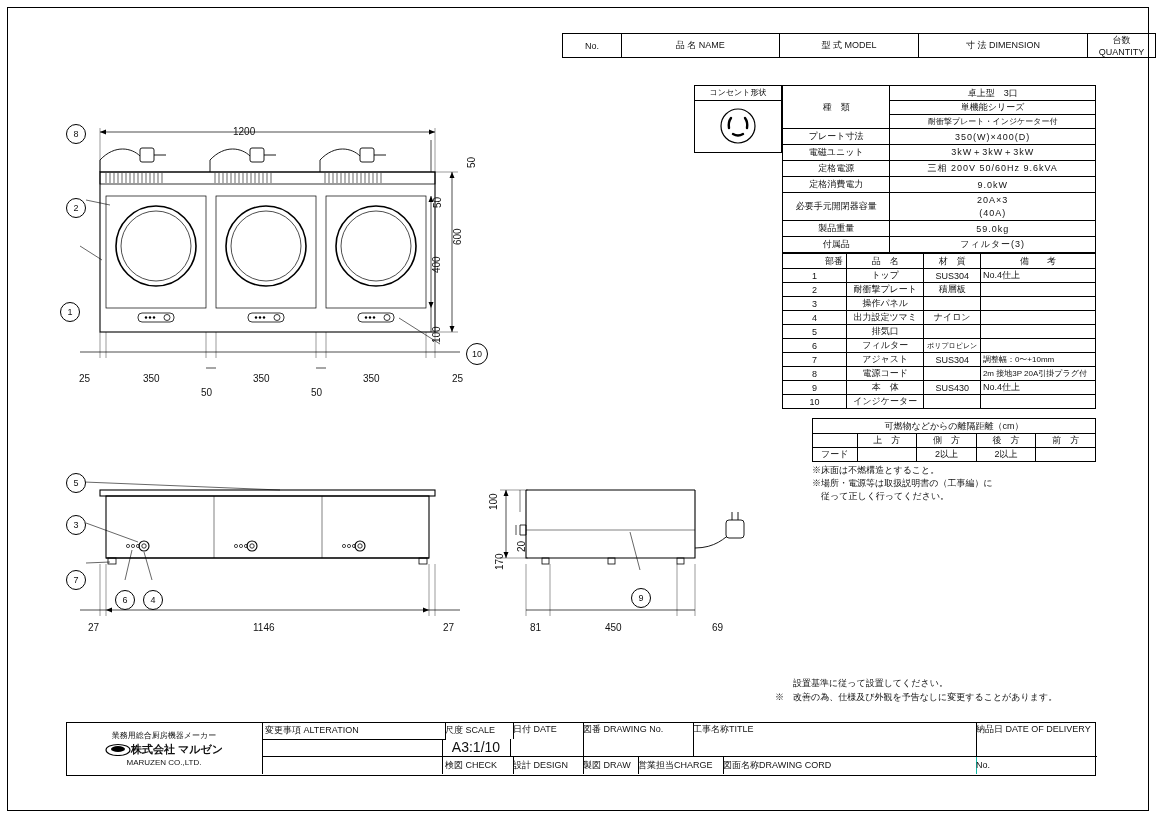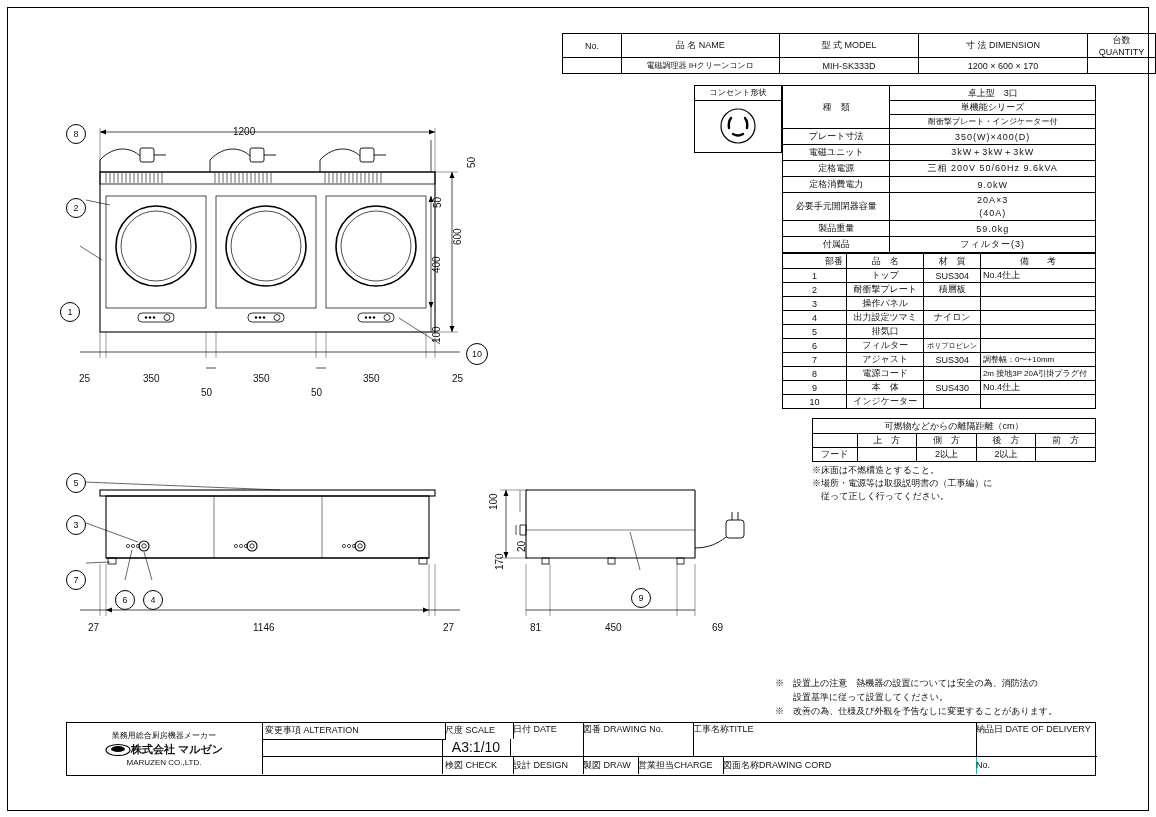--- a/index.html
+++ b/index.html
@@ -28,27 +28,20 @@
   <div class="abs" style="left:562px;top:33px;">
     <table class="t9">
       <tbody>
           <tr>
         <td style="width:56px;height:15px;">No.</td>
         <td style="width:160px;">品 名  NAME</td>
         <td style="width:140px;">型 式  MODEL</td>
         <td style="width:170px;">寸 法  DIMENSION</td>
         <td style="width:64px;">台数 QUANTITY</td>
       </tr>
-      <tr>
-        <td style="height:15px;"></td>
-        <td class="t8">電磁調理器 IHクリーンコンロ</td>
-        <td>MIH-SK333D</td>
-        <td>1200 × 600 × 170</td>
-        <td></td>
-      </tr>
     </tbody>
       </table>
   </div>
 
   <div class="abs" style="left:694px;top:85px;width:86px;height:66px;border:1px solid #000;">
     <div class="t8" style="text-align:center;border-bottom:1px solid #000;height:14px;line-height:14px;">コンセント形状</div>
     <div style="display:flex;align-items:center;justify-content:center;height:50px;">
       <svg width="40" height="40" viewBox="0 0 40 40">
         <circle cx="20" cy="20" r="17" fill="none" stroke="#000" stroke-width="1.2"></circle>
         <path d="M13 12 Q10 16 11 22" fill="none" stroke="#000" stroke-width="2.4" stroke-linecap="round"></path>
@@ -200,21 +193,20 @@
     </tbody>
       </table>
     <div class="t9" style="margin-top:2px;line-height:13px;">
       <div>※床面は不燃構造とすること。</div>
       <div>※場所・電源等は取扱説明書の（工事編）に</div>
       <div>　従って正しく行ってください。</div>
     </div>
   </div>
 
   <div class="abs t9" style="left:775px;top:676px;line-height:14px;">
-    <div>※　設置上の注意　熱機器の設置については安全の為、消防法の</div>
     <div>　　設置基準に従って設置してください。</div>
     <div>※　改善の為、仕様及び外観を予告なしに変更することがあります。</div>
   </div>
 
   <svg class="abs" style="left:40px;top:100px;" width="480" height="300">
 
     <rect x="60" y="72" width="335" height="160" fill="none" stroke="#000" stroke-width="1.1"></rect>
 
     <rect x="60" y="72" width="335" height="12" fill="none" stroke="#000" stroke-width="0.8"></rect>
     <g stroke="#000" stroke-width="0.6">

